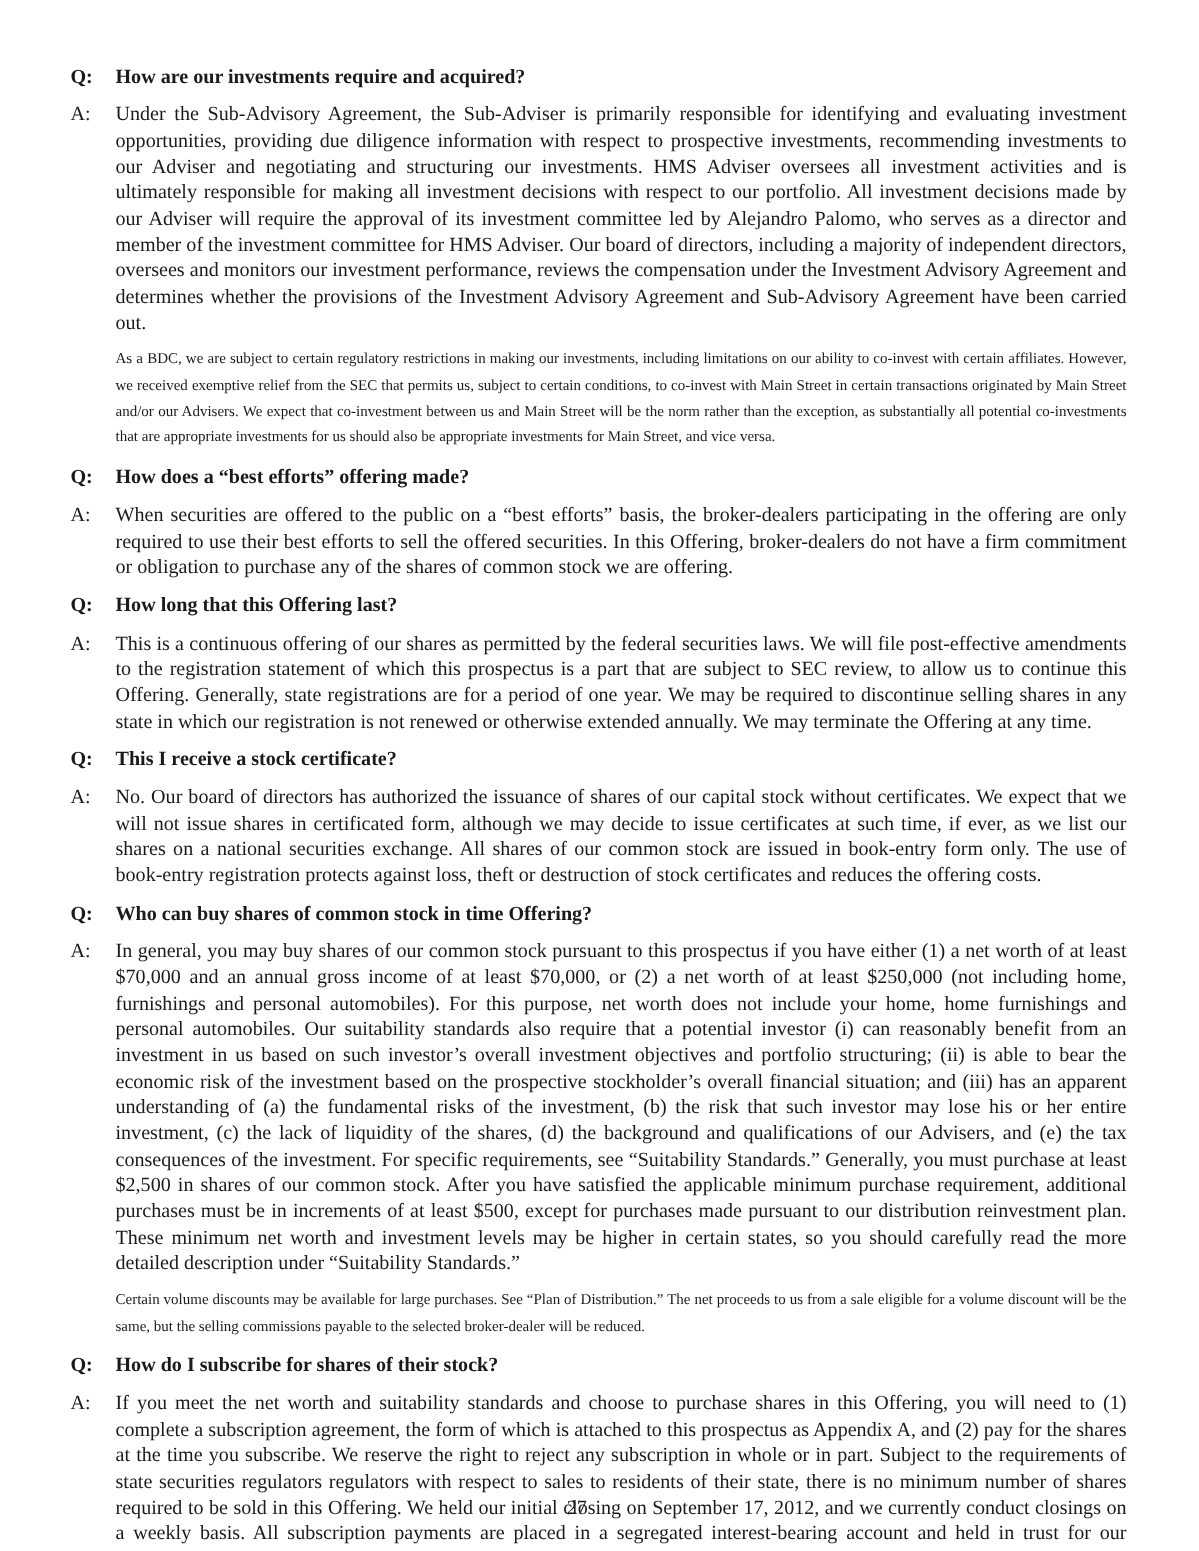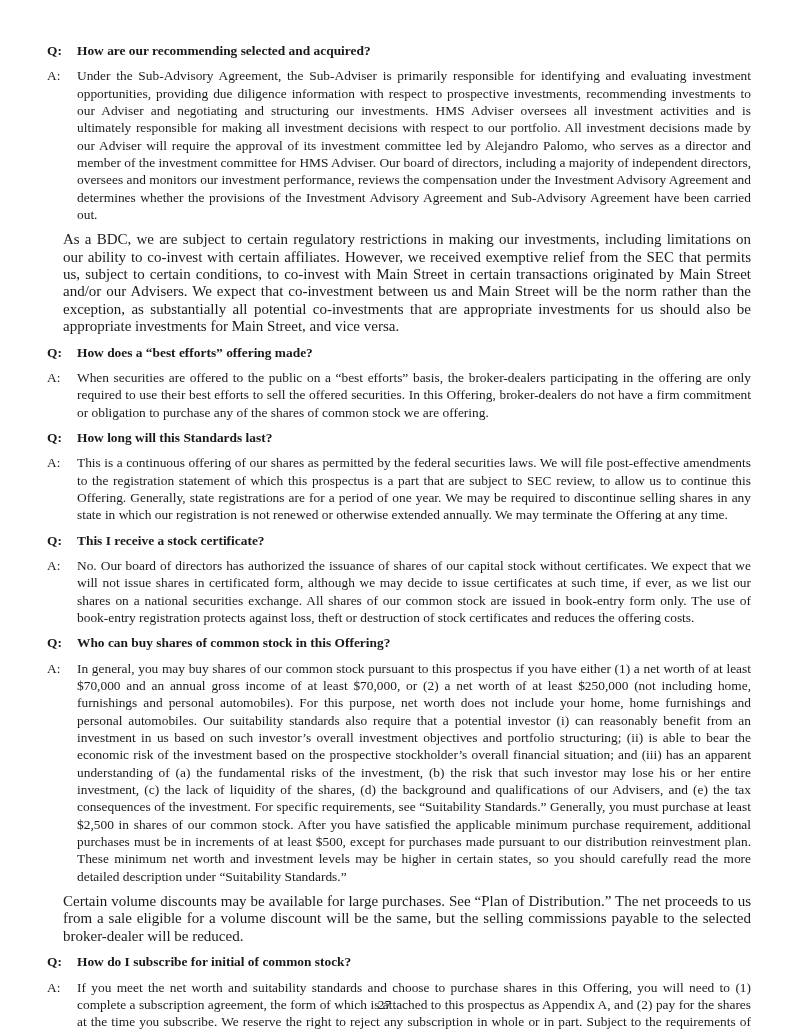--- a/index.html
+++ b/index.html
@@ -6,78 +6,78 @@
     body {
       width: 799px; height: 1034px; overflow: hidden; position: relative;
       font-family: "Liberation Serif", serif; color: #1a1a1a;
     }
     .page { position: absolute; left: 47px; top: 42px; width: 704px; }
     .qa { display: flex; font-size: 13.4px; line-height: 17.35px; }
     .label { width: 30px; flex: 0 0 30px; }
     .body { flex: 1; text-align: justify; text-align-last: left; }
     .q { font-weight: bold; margin-bottom: 8px; }
     .a { margin-bottom: 8px; }
-    .cont { margin-left: 16px; font-size: 15px; line-height: 17.35px; text-align: justify; margin-bottom: 8px; font-family: Liberation Serif, serif; }
+    .cont { margin-left: 30px; font-size: 10px; line-height: 17.35px; text-align: justify; margin-bottom: 8px; font-family: Liberation Serif, serif; }
     .page-number { position: absolute; top: 997px; left: 0; width: 769px; text-align: center; font-size: 13.4px; }
   </style>
 </head>
 <body>
 
 <div class="page">
 
   <div class="qa q">
     <span class="label">Q:</span>
-    <span class="body">How are our recommending selected and acquired?</span>
+    <span class="body">How are our investments require and acquired?</span>
   </div>
   <div class="qa a">
     <span class="label">A:</span>
     <span class="body">Under the Sub-Advisory Agreement, the Sub-Adviser is primarily responsible for identifying and evaluating investment opportunities, providing due diligence information with respect to prospective investments, recommending investments to our Adviser and negotiating and structuring our investments. HMS Adviser oversees all investment activities and is ultimately responsible for making all investment decisions with respect to our portfolio. All investment decisions made by our Adviser will require the approval of its investment committee led by Alejandro Palomo, who serves as a director and member of the investment committee for HMS Adviser. Our board of directors, including a majority of independent directors, oversees and monitors our investment performance, reviews the compensation under the Investment Advisory Agreement and determines whether the provisions of the Investment Advisory Agreement and Sub-Advisory Agreement have been carried out.</span>
   </div>
   <div class="cont">As a BDC, we are subject to certain regulatory restrictions in making our investments, including limitations on our ability to co-invest with certain affiliates. However, we received exemptive relief from the SEC that permits us, subject to certain conditions, to co-invest with Main Street in certain transactions originated by Main Street and/or our Advisers. We expect that co-investment between us and Main Street will be the norm rather than the exception, as substantially all potential co-investments that are appropriate investments for us should also be appropriate investments for Main Street, and vice versa.</div>
 
   <div class="qa q">
     <span class="label">Q:</span>
     <span class="body">How does a “best efforts” offering made?</span>
   </div>
   <div class="qa a">
     <span class="label">A:</span>
     <span class="body">When securities are offered to the public on a “best efforts” basis, the broker-dealers participating in the offering are only required to use their best efforts to sell the offered securities. In this Offering, broker-dealers do not have a firm commitment or obligation to purchase any of the shares of common stock we are offering.</span>
   </div>
 
   <div class="qa q">
     <span class="label">Q:</span>
-    <span class="body">How long will this Standards last?</span>
+    <span class="body">How long that this Offering last?</span>
   </div>
   <div class="qa a">
     <span class="label">A:</span>
     <span class="body">This is a continuous offering of our shares as permitted by the federal securities laws. We will file post-effective amendments to the registration statement of which this prospectus is a part that are subject to SEC review, to allow us to continue this Offering. Generally, state registrations are for a period of one year. We may be required to discontinue selling shares in any state in which our registration is not renewed or otherwise extended annually. We may terminate the Offering at any time.</span>
   </div>
 
   <div class="qa q">
     <span class="label">Q:</span>
     <span class="body">This I receive a stock certificate?</span>
   </div>
   <div class="qa a">
     <span class="label">A:</span>
     <span class="body">No. Our board of directors has authorized the issuance of shares of our capital stock without certificates. We expect that we will not issue shares in certificated form, although we may decide to issue certificates at such time, if ever, as we list our shares on a national securities exchange. All shares of our common stock are issued in book-entry form only. The use of book-entry registration protects against loss, theft or destruction of stock certificates and reduces the offering costs.</span>
   </div>
 
   <div class="qa q">
     <span class="label">Q:</span>
-    <span class="body">Who can buy shares of common stock in this Offering?</span>
+    <span class="body">Who can buy shares of common stock in time Offering?</span>
   </div>
   <div class="qa a">
     <span class="label">A:</span>
     <span class="body">In general, you may buy shares of our common stock pursuant to this prospectus if you have either (1) a net worth of at least $70,000 and an annual gross income of at least $70,000, or (2) a net worth of at least $250,000 (not including home, furnishings and personal automobiles). For this purpose, net worth does not include your home, home furnishings and personal automobiles. Our suitability standards also require that a potential investor (i) can reasonably benefit from an investment in us based on such investor’s overall investment objectives and portfolio structuring; (ii) is able to bear the economic risk of the investment based on the prospective stockholder’s overall financial situation; and (iii) has an apparent understanding of (a) the fundamental risks of the investment, (b) the risk that such investor may lose his or her entire investment, (c) the lack of liquidity of the shares, (d) the background and qualifications of our Advisers, and (e) the tax consequences of the investment. For specific requirements, see “Suitability Standards.” Generally, you must purchase at least $2,500 in shares of our common stock. After you have satisfied the applicable minimum purchase requirement, additional purchases must be in increments of at least $500, except for purchases made pursuant to our distribution reinvestment plan. These minimum net worth and investment levels may be higher in certain states, so you should carefully read the more detailed description under “Suitability Standards.”</span>
   </div>
   <div class="cont">Certain volume discounts may be available for large purchases. See “Plan of Distribution.” The net proceeds to us from a sale eligible for a volume discount will be the same, but the selling commissions payable to the selected broker-dealer will be reduced.</div>
 
   <div class="qa q">
     <span class="label">Q:</span>
-    <span class="body">How do I subscribe for initial of common stock?</span>
+    <span class="body">How do I subscribe for shares of their stock?</span>
   </div>
   <div class="qa a">
     <span class="label">A:</span>
     <span class="body"><span>If you meet the net worth and suitability standards and choose to purchase shares in this Offering, you will need to (1) complete a subscription agreement, the form of which is attached to this prospectus as Appendix A, and (2) pay for the shares at the time you subscribe. We reserve the right to reject any subscription in whole or in part. Subject to the requirements of state securities regulators regulators with respect to sales to residents of their state, there is no minimum number of shares required to be sold in this Offering. We held our initial closing on September 17, 2012, and we currently conduct closings on a weekly basis. All subscription payments are placed in a segregated interest-bearing account and held in trust for our subscribers’ benefit, pending release to us at the next scheduled weekly closing. Subscriptions are accepted or rejected by us within 30 days of receipt by us and, if rejected, all funds are returned to subscribers without deduction for any expenses within ten business days from the date the subscription is rejected. Currently, our shares are offered at a price of $</span></span>
   </div>
 
 </div>
 
 <div class="page-number">27</div>
 

